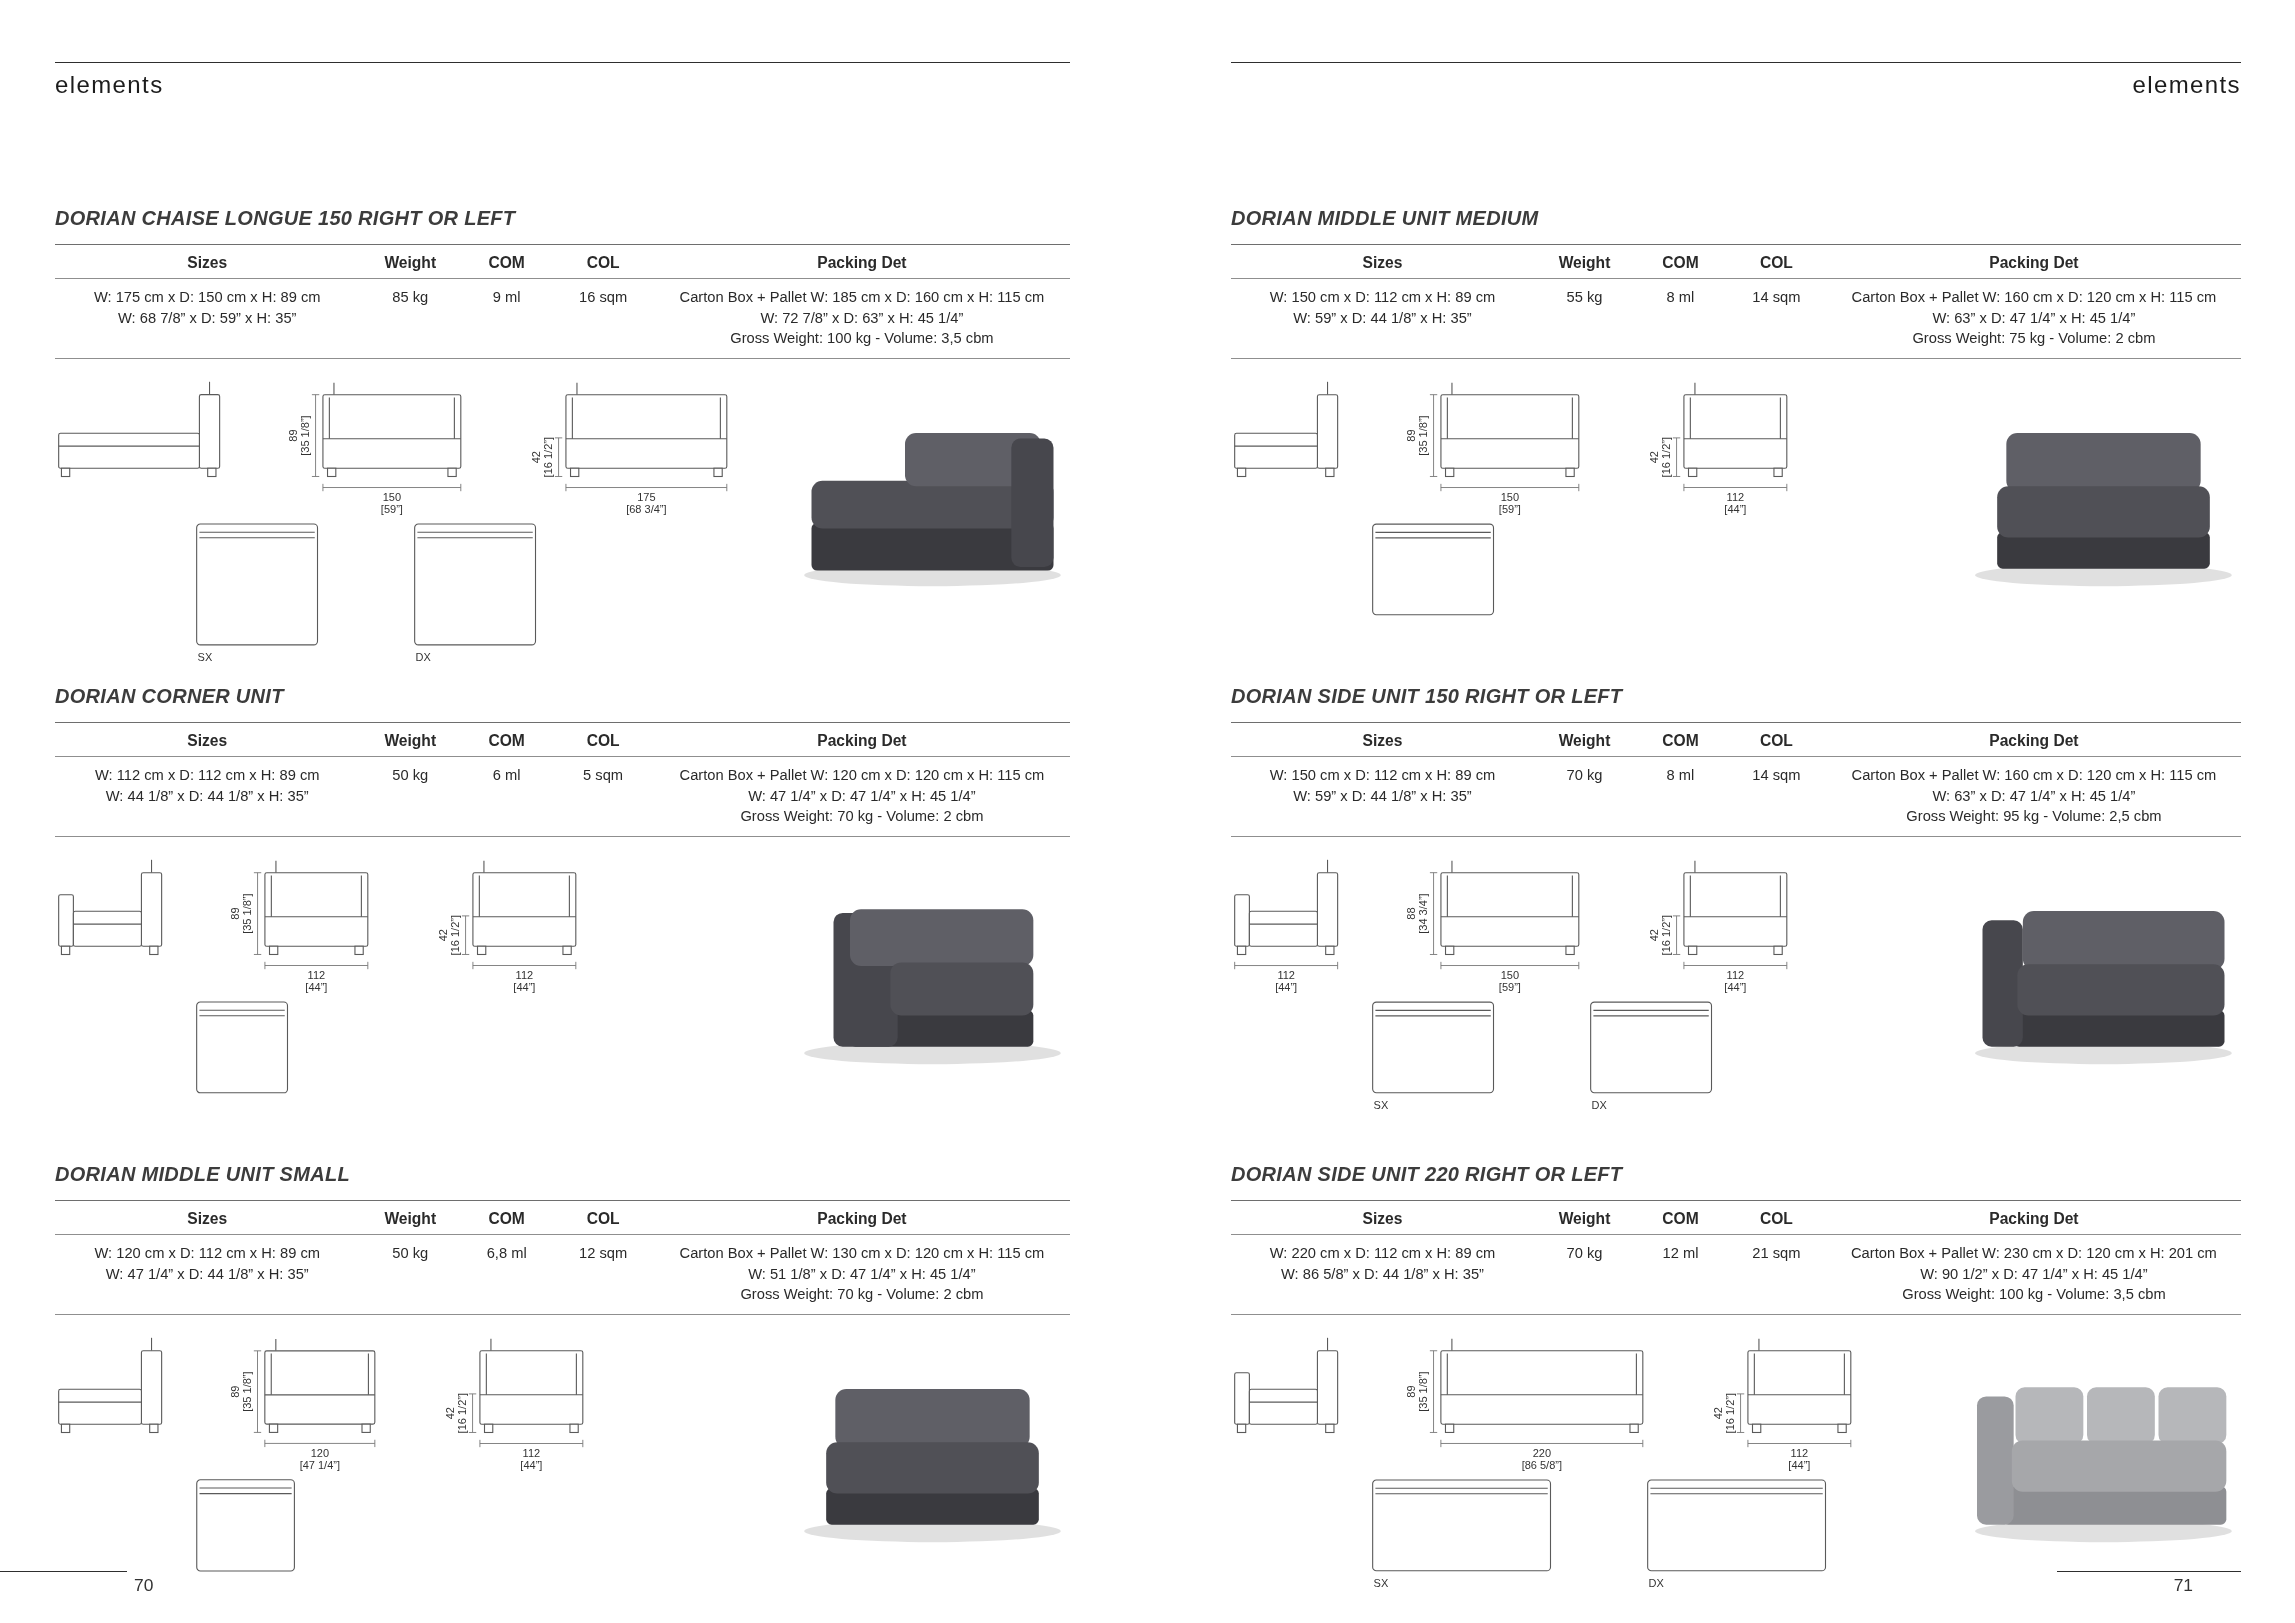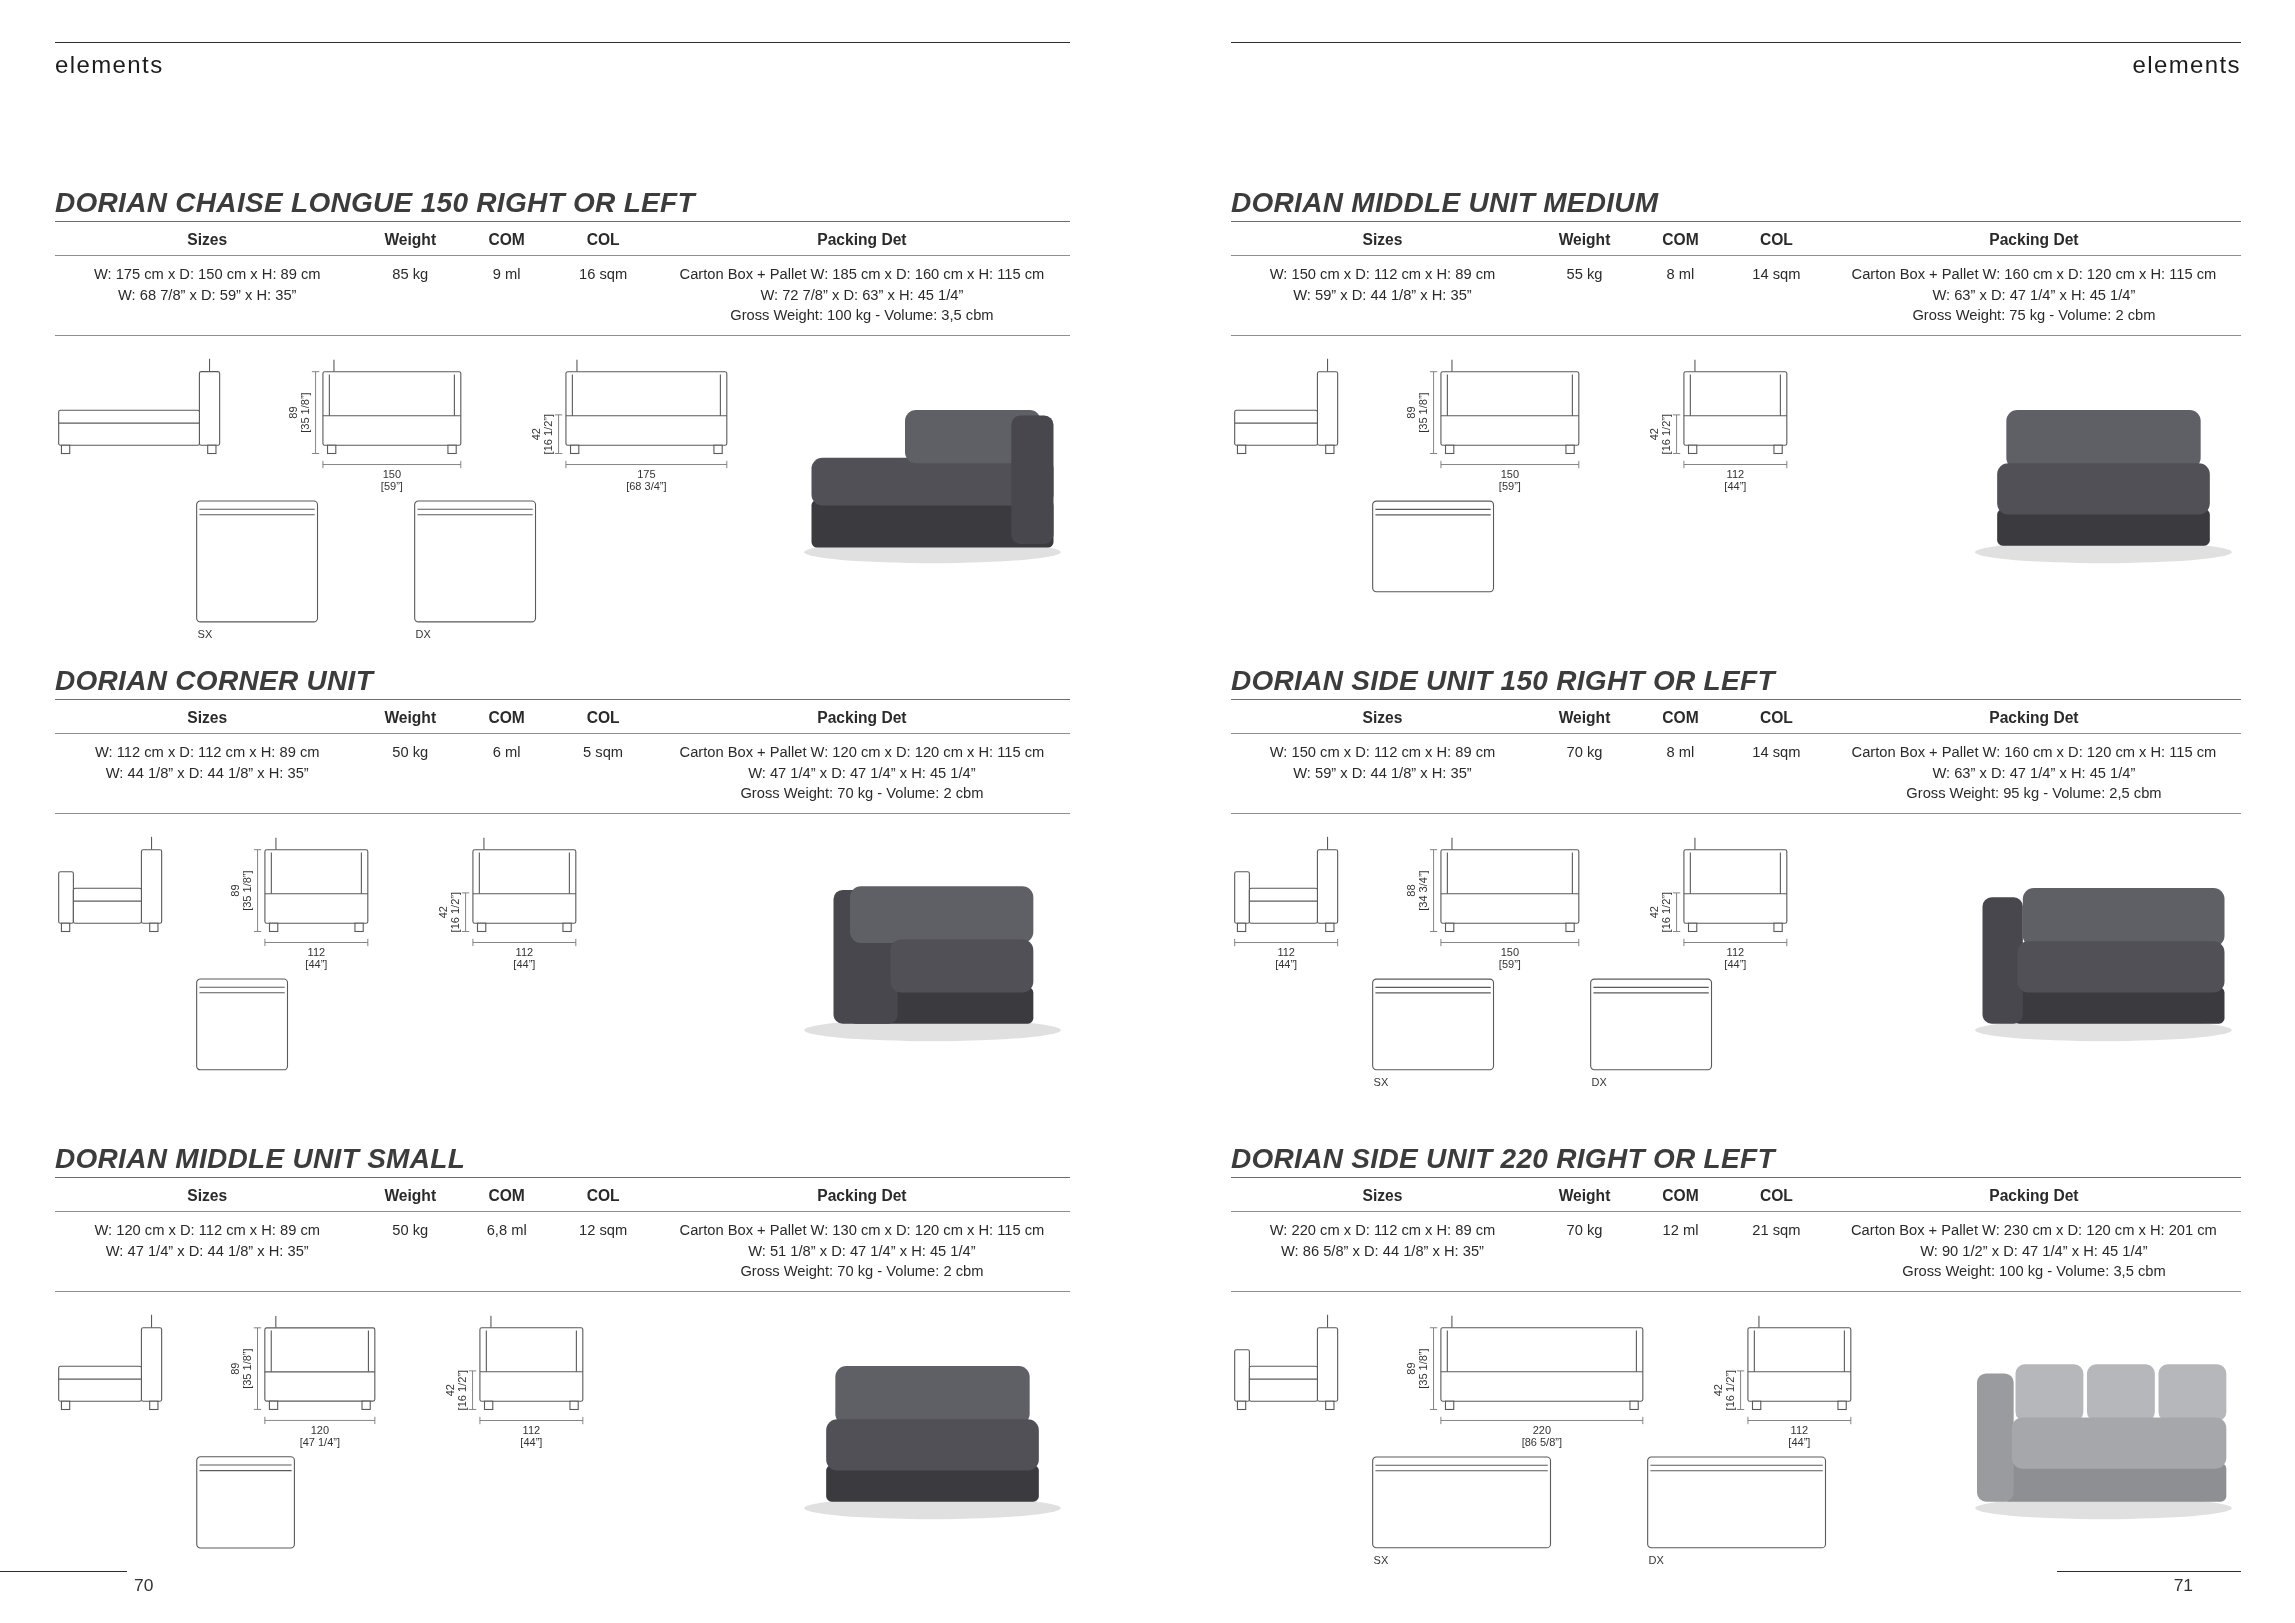--- a/index.html
+++ b/index.html
@@ -7,29 +7,29 @@
     width:2296px;height:1624px;background:#ffffff;
     font-family:"Liberation Sans", sans-serif;color:#2a2a2a;
     overflow:hidden;position:relative;
   }
   .spread{display:flex;width:2296px;height:1624px;}
   .page{width:1148px;height:1624px;position:relative;}
   .content{position:absolute;top:42px;}
   .page.left .content{left:55px;width:1015px;}
   .page.right .content{left:83px;width:1010px;}
 
-  .pghead{border-top:1.8px solid #2e2e2e;}
+  .pghead{border-top:1.8px solid #2e2e2e;margin-top:20px;}
   .brand{font-size:24px;letter-spacing:1.4px;color:#1c1c1c;margin-top:8.3px;font-weight:400;}
   .page.right .brand{text-align:right;}
 
   .section{height:478px;}
   .section.first{margin-top:108px;}
   .sec-title{
-    font-size:28px;font-weight:bold;font-style:italic;color:#3c3c3c;
-    letter-spacing:0.3px;padding-bottom:2px;border-bottom:1.4px solid #6e6e6e;
+    font-size:20px;font-weight:bold;font-style:italic;color:#3c3c3c;
+    letter-spacing:0.3px;padding-bottom:14px;border-bottom:1.4px solid #6e6e6e;
     margin:0;
   }
   .trow{display:grid;grid-template-columns:30% 10% 9% 10% 41%;}
   .thead{border-bottom:1.1px solid #8f8f8f;}
   .thead .c{font-weight:bold;font-size:15.6px;padding:8.3px 0 6.4px;}
   .tbody{border-bottom:1.1px solid #8f8f8f;}
   .tbody .c{font-size:14.7px;line-height:1.4;padding:8.3px 0 9.2px;}
   .c{text-align:center;}
 
   .diagram-area{display:flex;margin-top:18.4px;gap:26px;}

